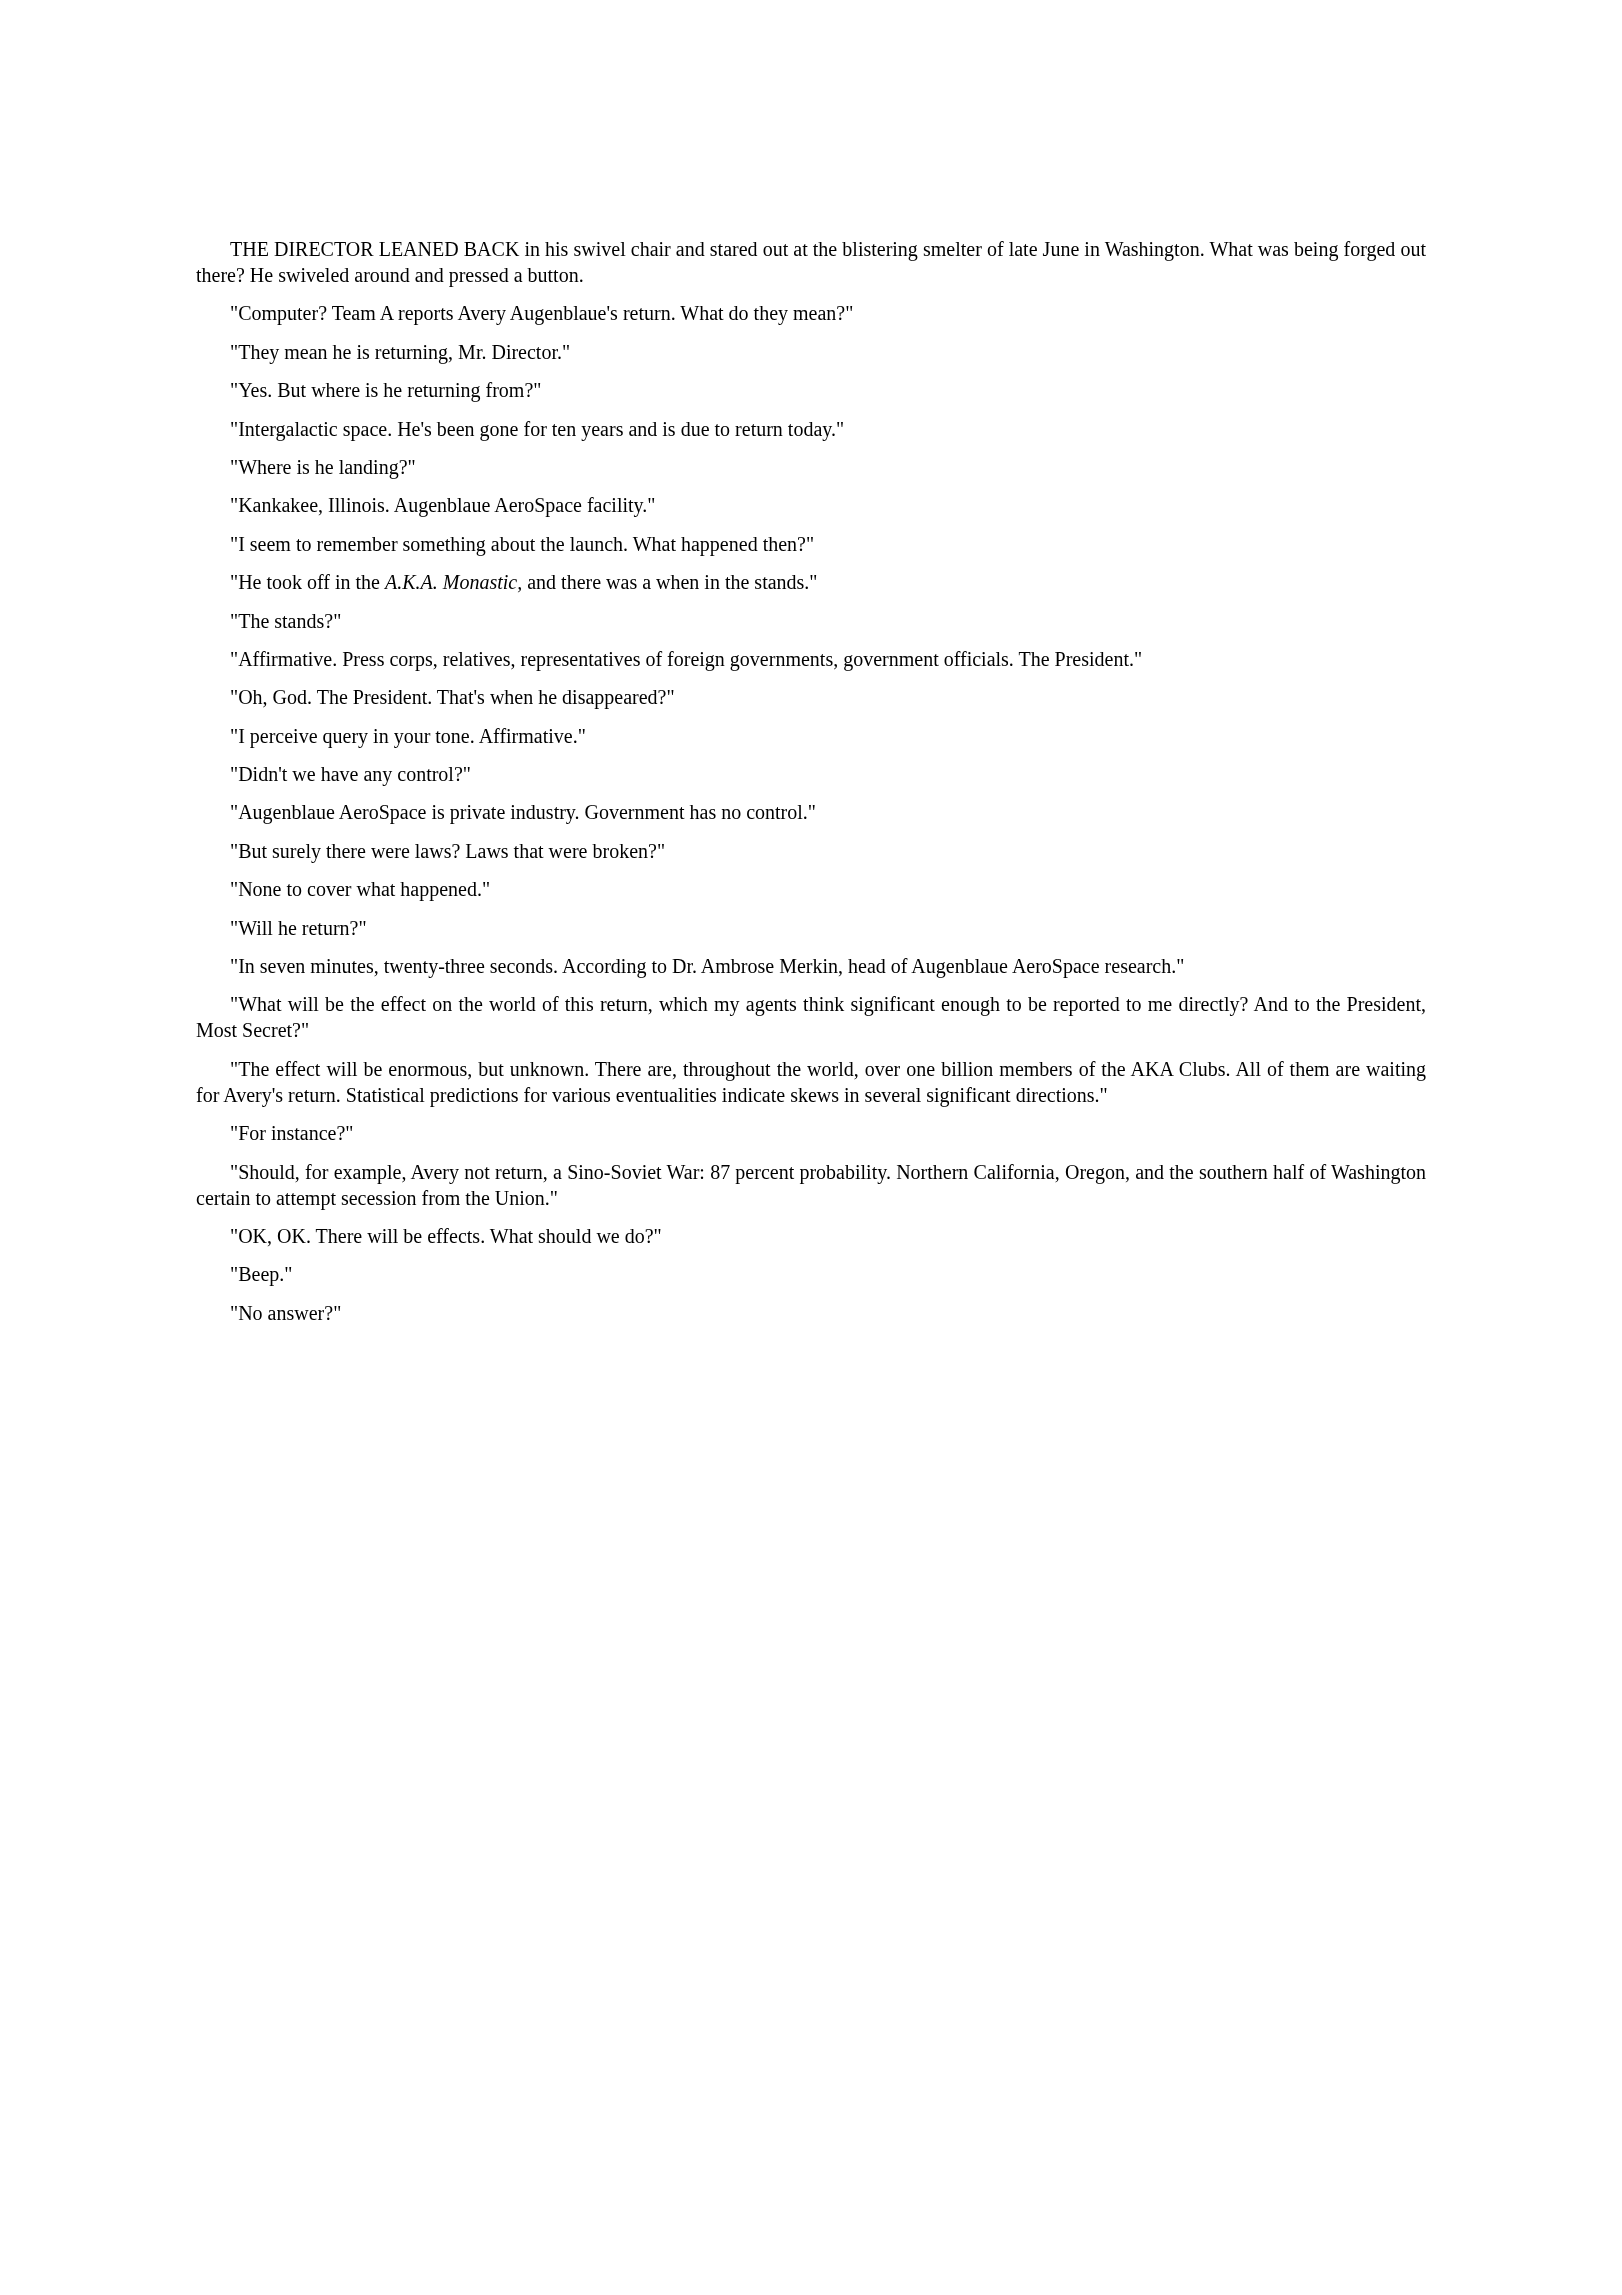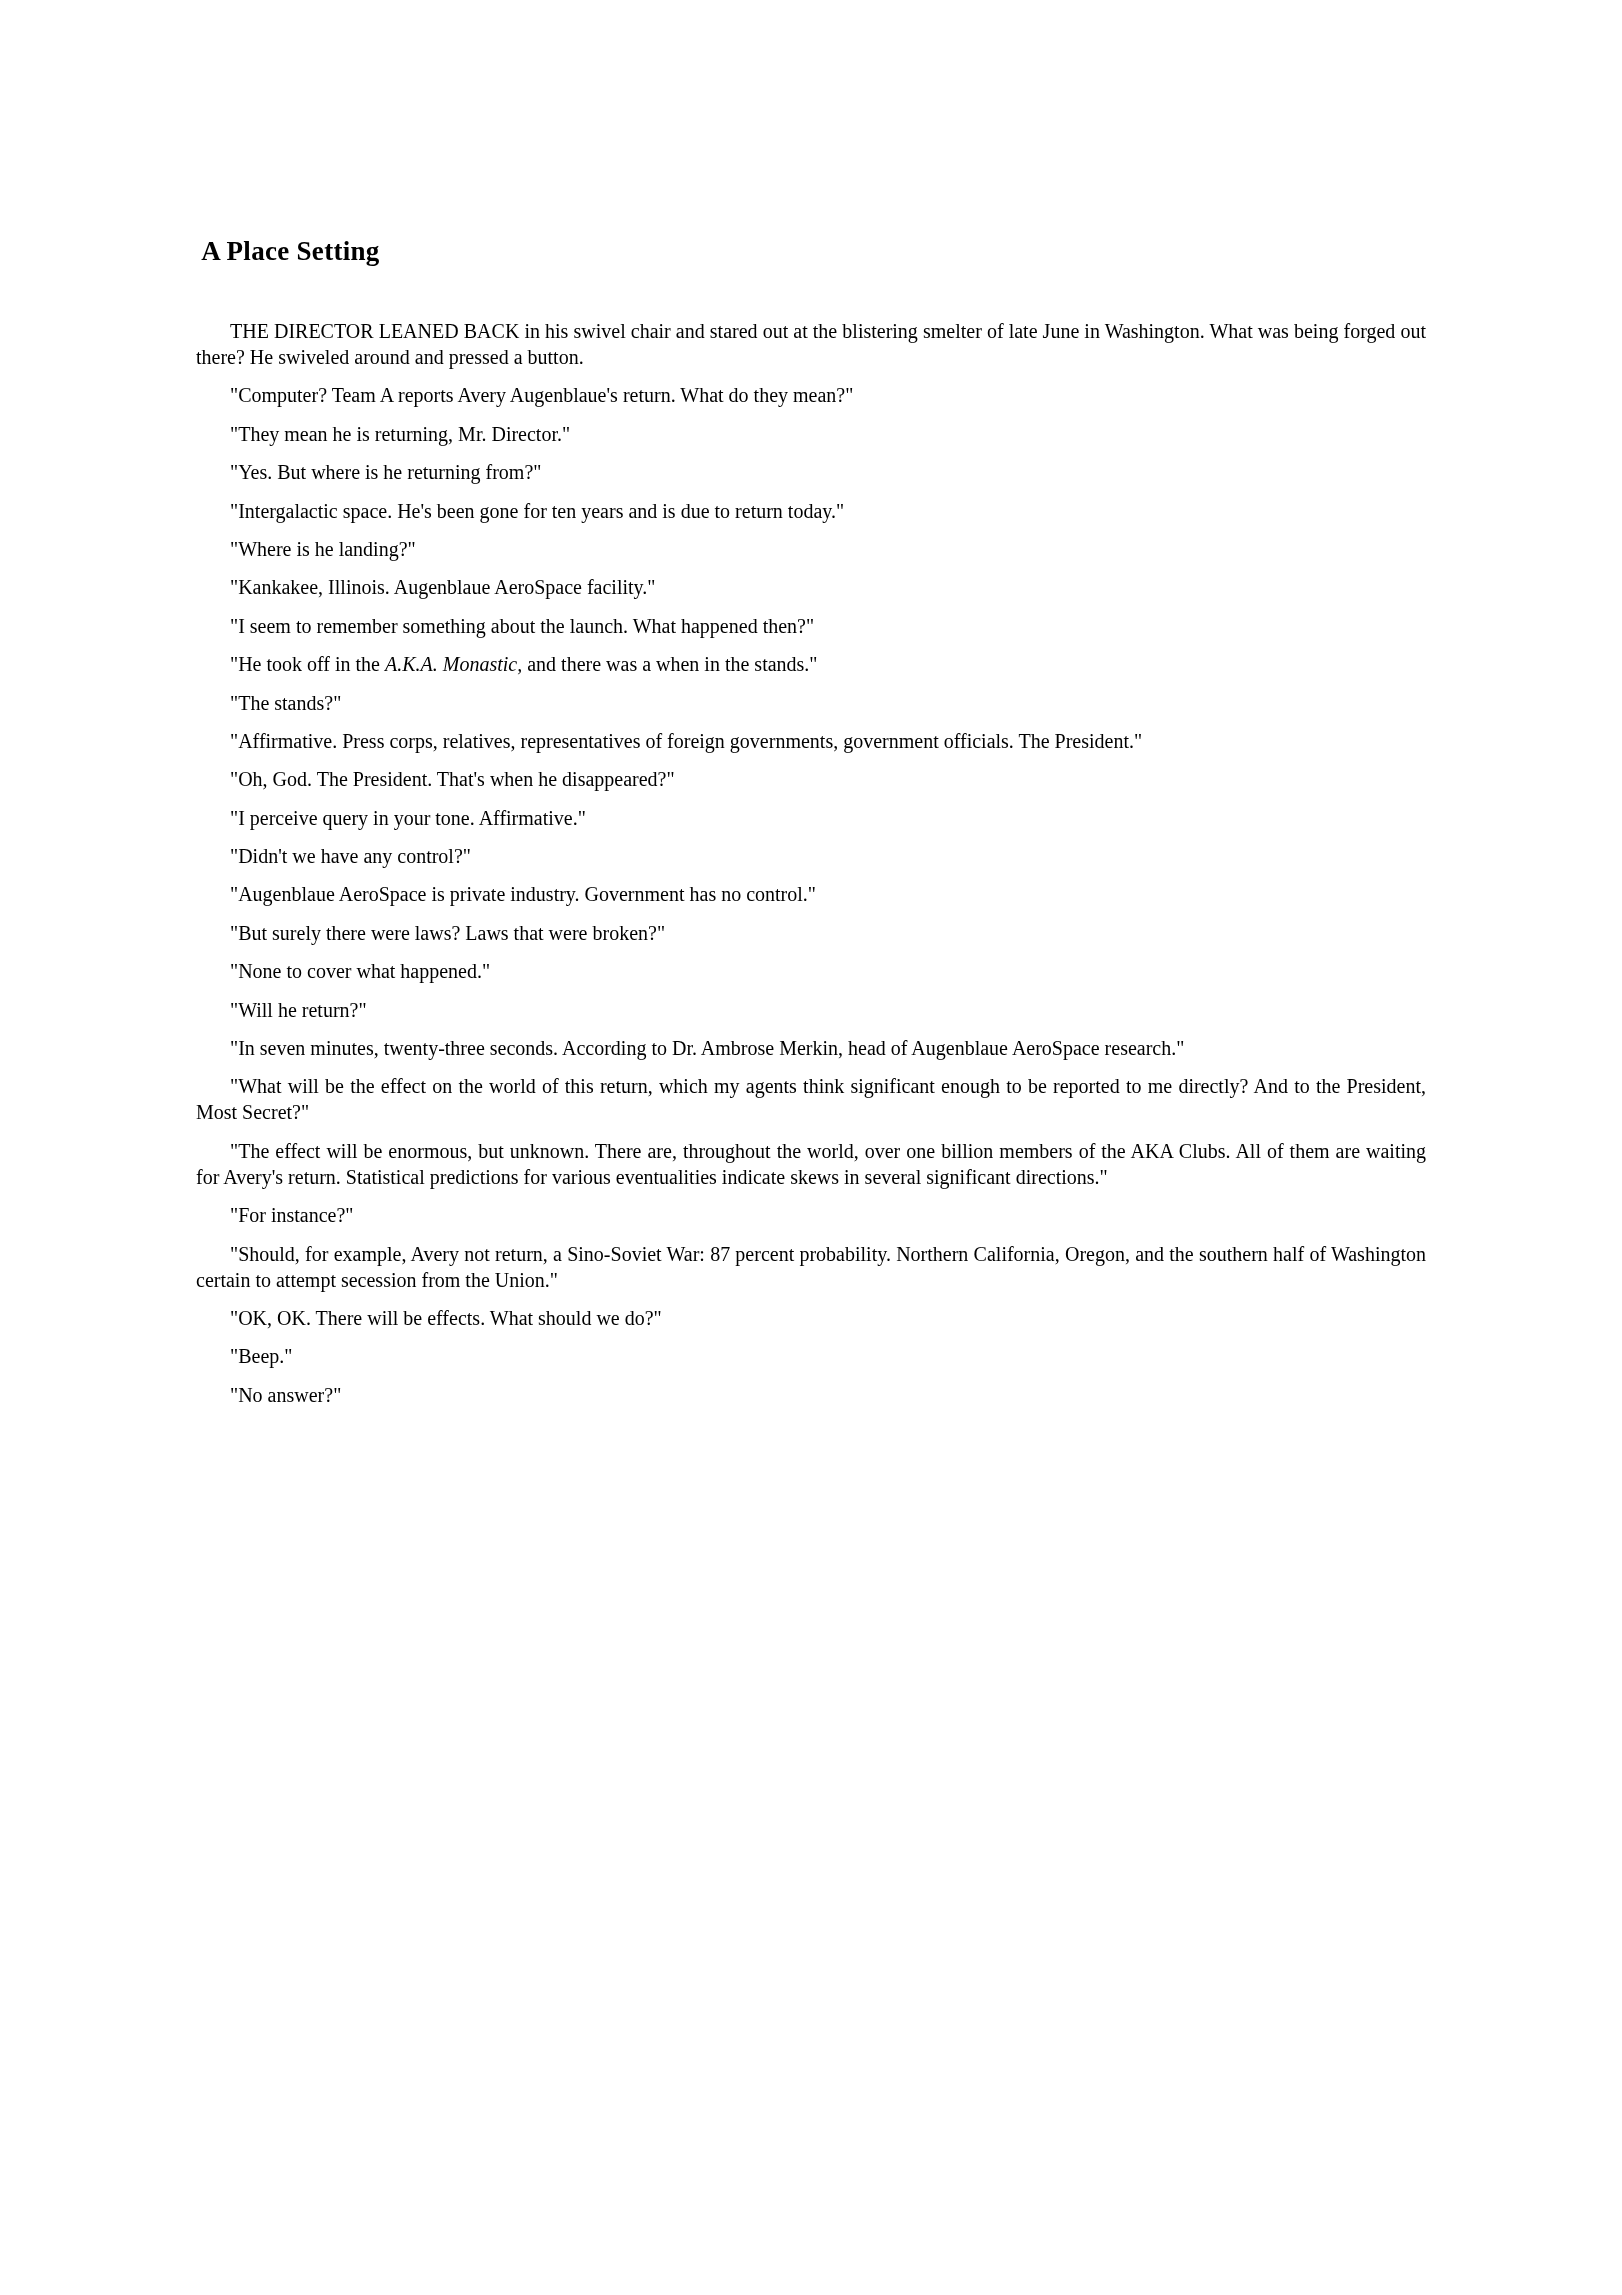--- a/index.html
+++ b/index.html
@@ -35,21 +35,20 @@
     text-indent: 34px;
   }
   .para i {
   }
 </style>
 </head>
 <body>
 
 <div class="page">
 
-  <h1 class="doc-title">A Place Setting</h1>
 
   <p class="para">THE DIRECTOR LEANED BACK in his swivel chair and stared out at the blistering smelter of late June in Washington.  What was being forged out there?  He swiveled around and pressed a button.</p>
   <p class="para">"Computer?  Team A reports Avery Augenblaue's return. What do they mean?"</p>
   <p class="para">"They mean he is returning, Mr. Director."</p>
   <p class="para">"Yes.  But where is he returning from?"</p>
   <p class="para">"Intergalactic space.  He's been gone for ten years and is due to return today."</p>
   <p class="para">"Where is he landing?"</p>
   <p class="para">"Kankakee, Illinois.  Augenblaue AeroSpace facility."</p>
   <p class="para">"I seem to remember something about the launch.  What happened then?"</p>
 

